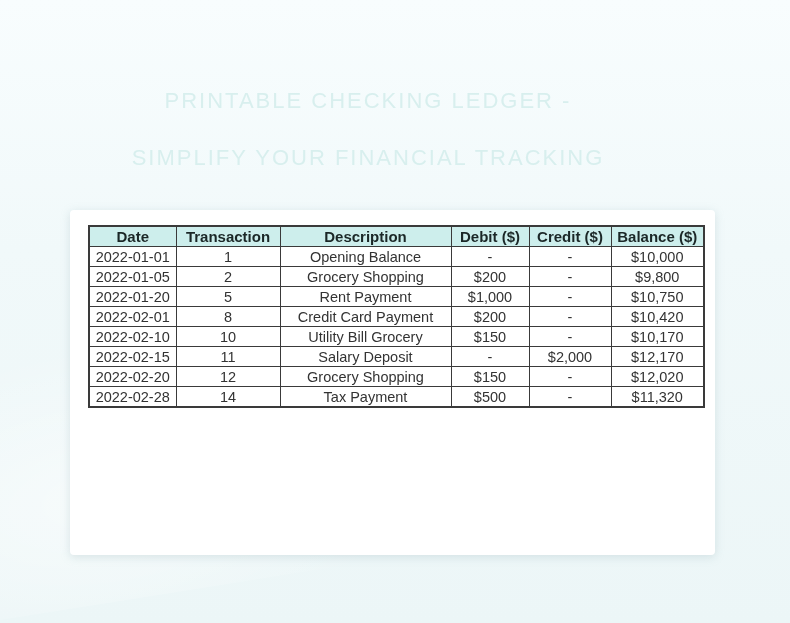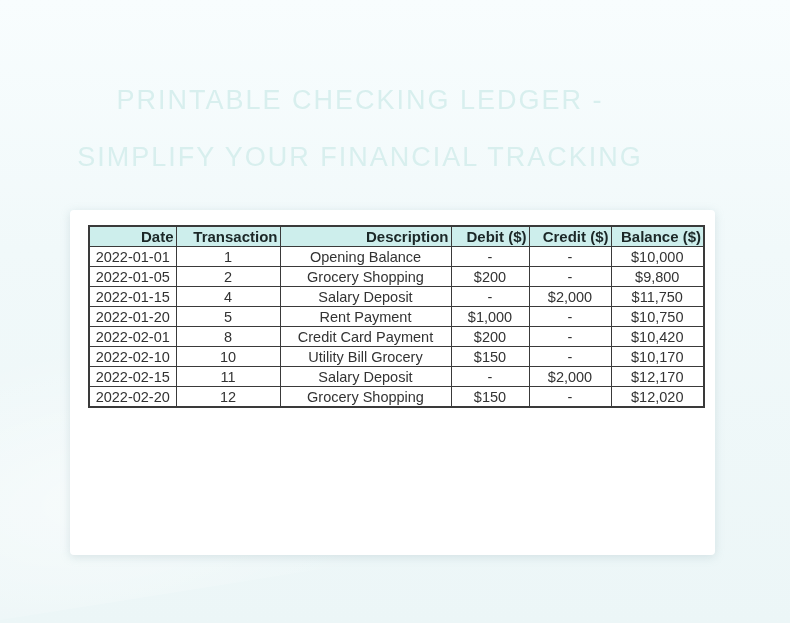--- a/index.html
+++ b/index.html
@@ -11,24 +11,24 @@
     font-family:"Liberation Sans", sans-serif;
   }
   .wave {
     position:absolute; left:-120px; bottom:30px;
     width:560px; height:260px;
     background: radial-gradient(ellipse at 40% 60%, rgba(255,255,255,0.55) 0%, rgba(255,255,255,0) 70%);
     transform: rotate(-9deg);
     pointer-events:none;
   }
   .title {
-    position:absolute; top:72px; left:0; width:720px;
+    position:absolute; top:72px; left:8px; width:720px;
     text-align:center;
     color: var(--title-color,#d8efee);
-    font-size:27px; line-height:57px; letter-spacing:2px;
+    font-size:22px; line-height:57px; letter-spacing:2px;
     font-weight:400;
     white-space:nowrap;
   }
   .card {
     position:absolute; left:70px; top:210px;
     width:645px; height:345px;
     background:#ffffff;
     border-radius:4px;
     box-shadow: 0 2px 10px rgba(140,170,175,0.28);
   }
@@ -46,21 +46,20 @@
     padding:0 2px;
     white-space:nowrap;
     overflow:hidden;
   }
   .ledger th {
     background: var(--header-bg,#cdeeec);
     height:19px;
     font-size:15px;
     font-weight:bold;
     color:#1b2727;
-    text-align:right;
   }
   .ledger td {
     height:19px;
     font-size:14.5px;
     color:#333333;
     background:#ffffff;
   }
 </style>
 </head>
 <body>
@@ -105,28 +104,20 @@
           </tr>
           <tr>
             <td>2022-01-05</td>
             <td>2</td>
             <td>Grocery Shopping</td>
             <td>$200</td>
             <td>-</td>
             <td>$9,800</td>
           </tr>
           <tr>
-            <td>2022-01-15</td>
-            <td>4</td>
-            <td>Salary Deposit</td>
-            <td>-</td>
-            <td>$2,000</td>
-            <td>$11,750</td>
-          </tr>
-          <tr>
             <td>2022-01-20</td>
             <td>5</td>
             <td>Rent Payment</td>
             <td>$1,000</td>
             <td>-</td>
             <td>$10,750</td>
           </tr>
           <tr>
             <td>2022-02-01</td>
             <td>8</td>
@@ -152,17 +143,25 @@
             <td>$12,170</td>
           </tr>
           <tr>
             <td>2022-02-20</td>
             <td>12</td>
             <td>Grocery Shopping</td>
             <td>$150</td>
             <td>-</td>
             <td>$12,020</td>
           </tr>
+          <tr>
+            <td>2022-02-28</td>
+            <td>14</td>
+            <td>Tax Payment</td>
+            <td>$500</td>
+            <td>-</td>
+            <td>$11,320</td>
+          </tr>
         </tbody>
     </table>
   </div>
 
 </div>
 
 </body></html>

